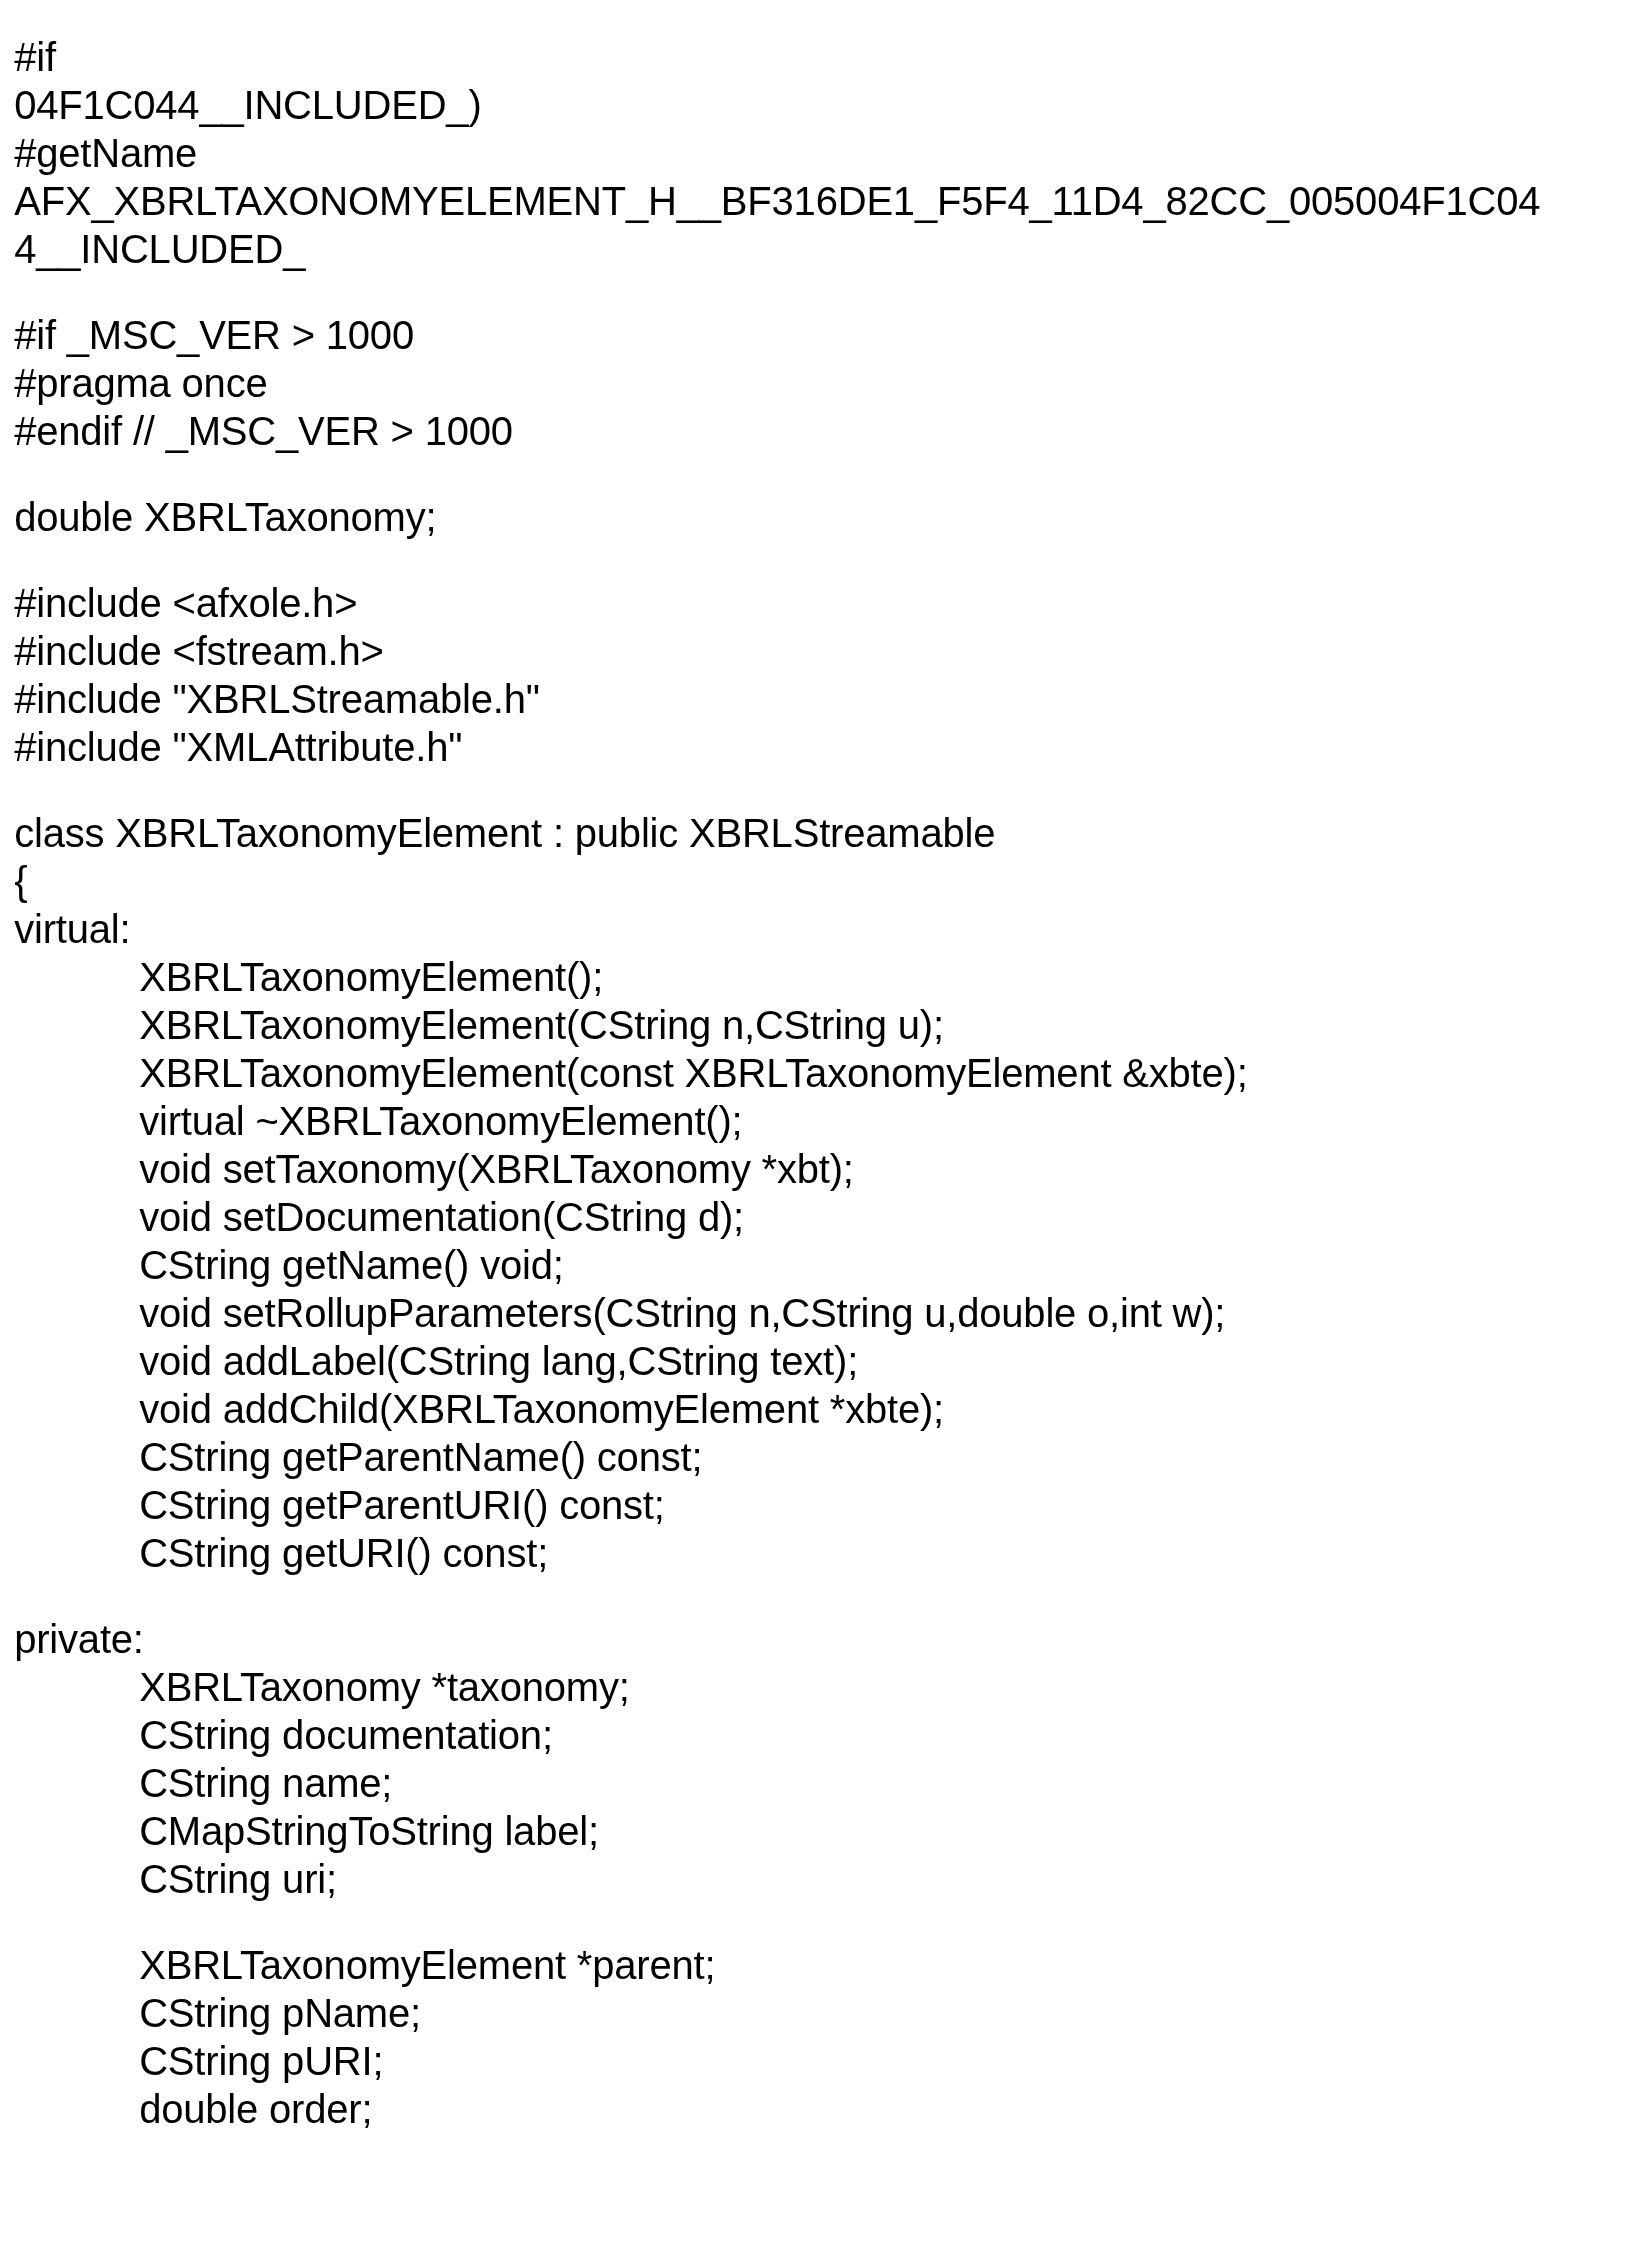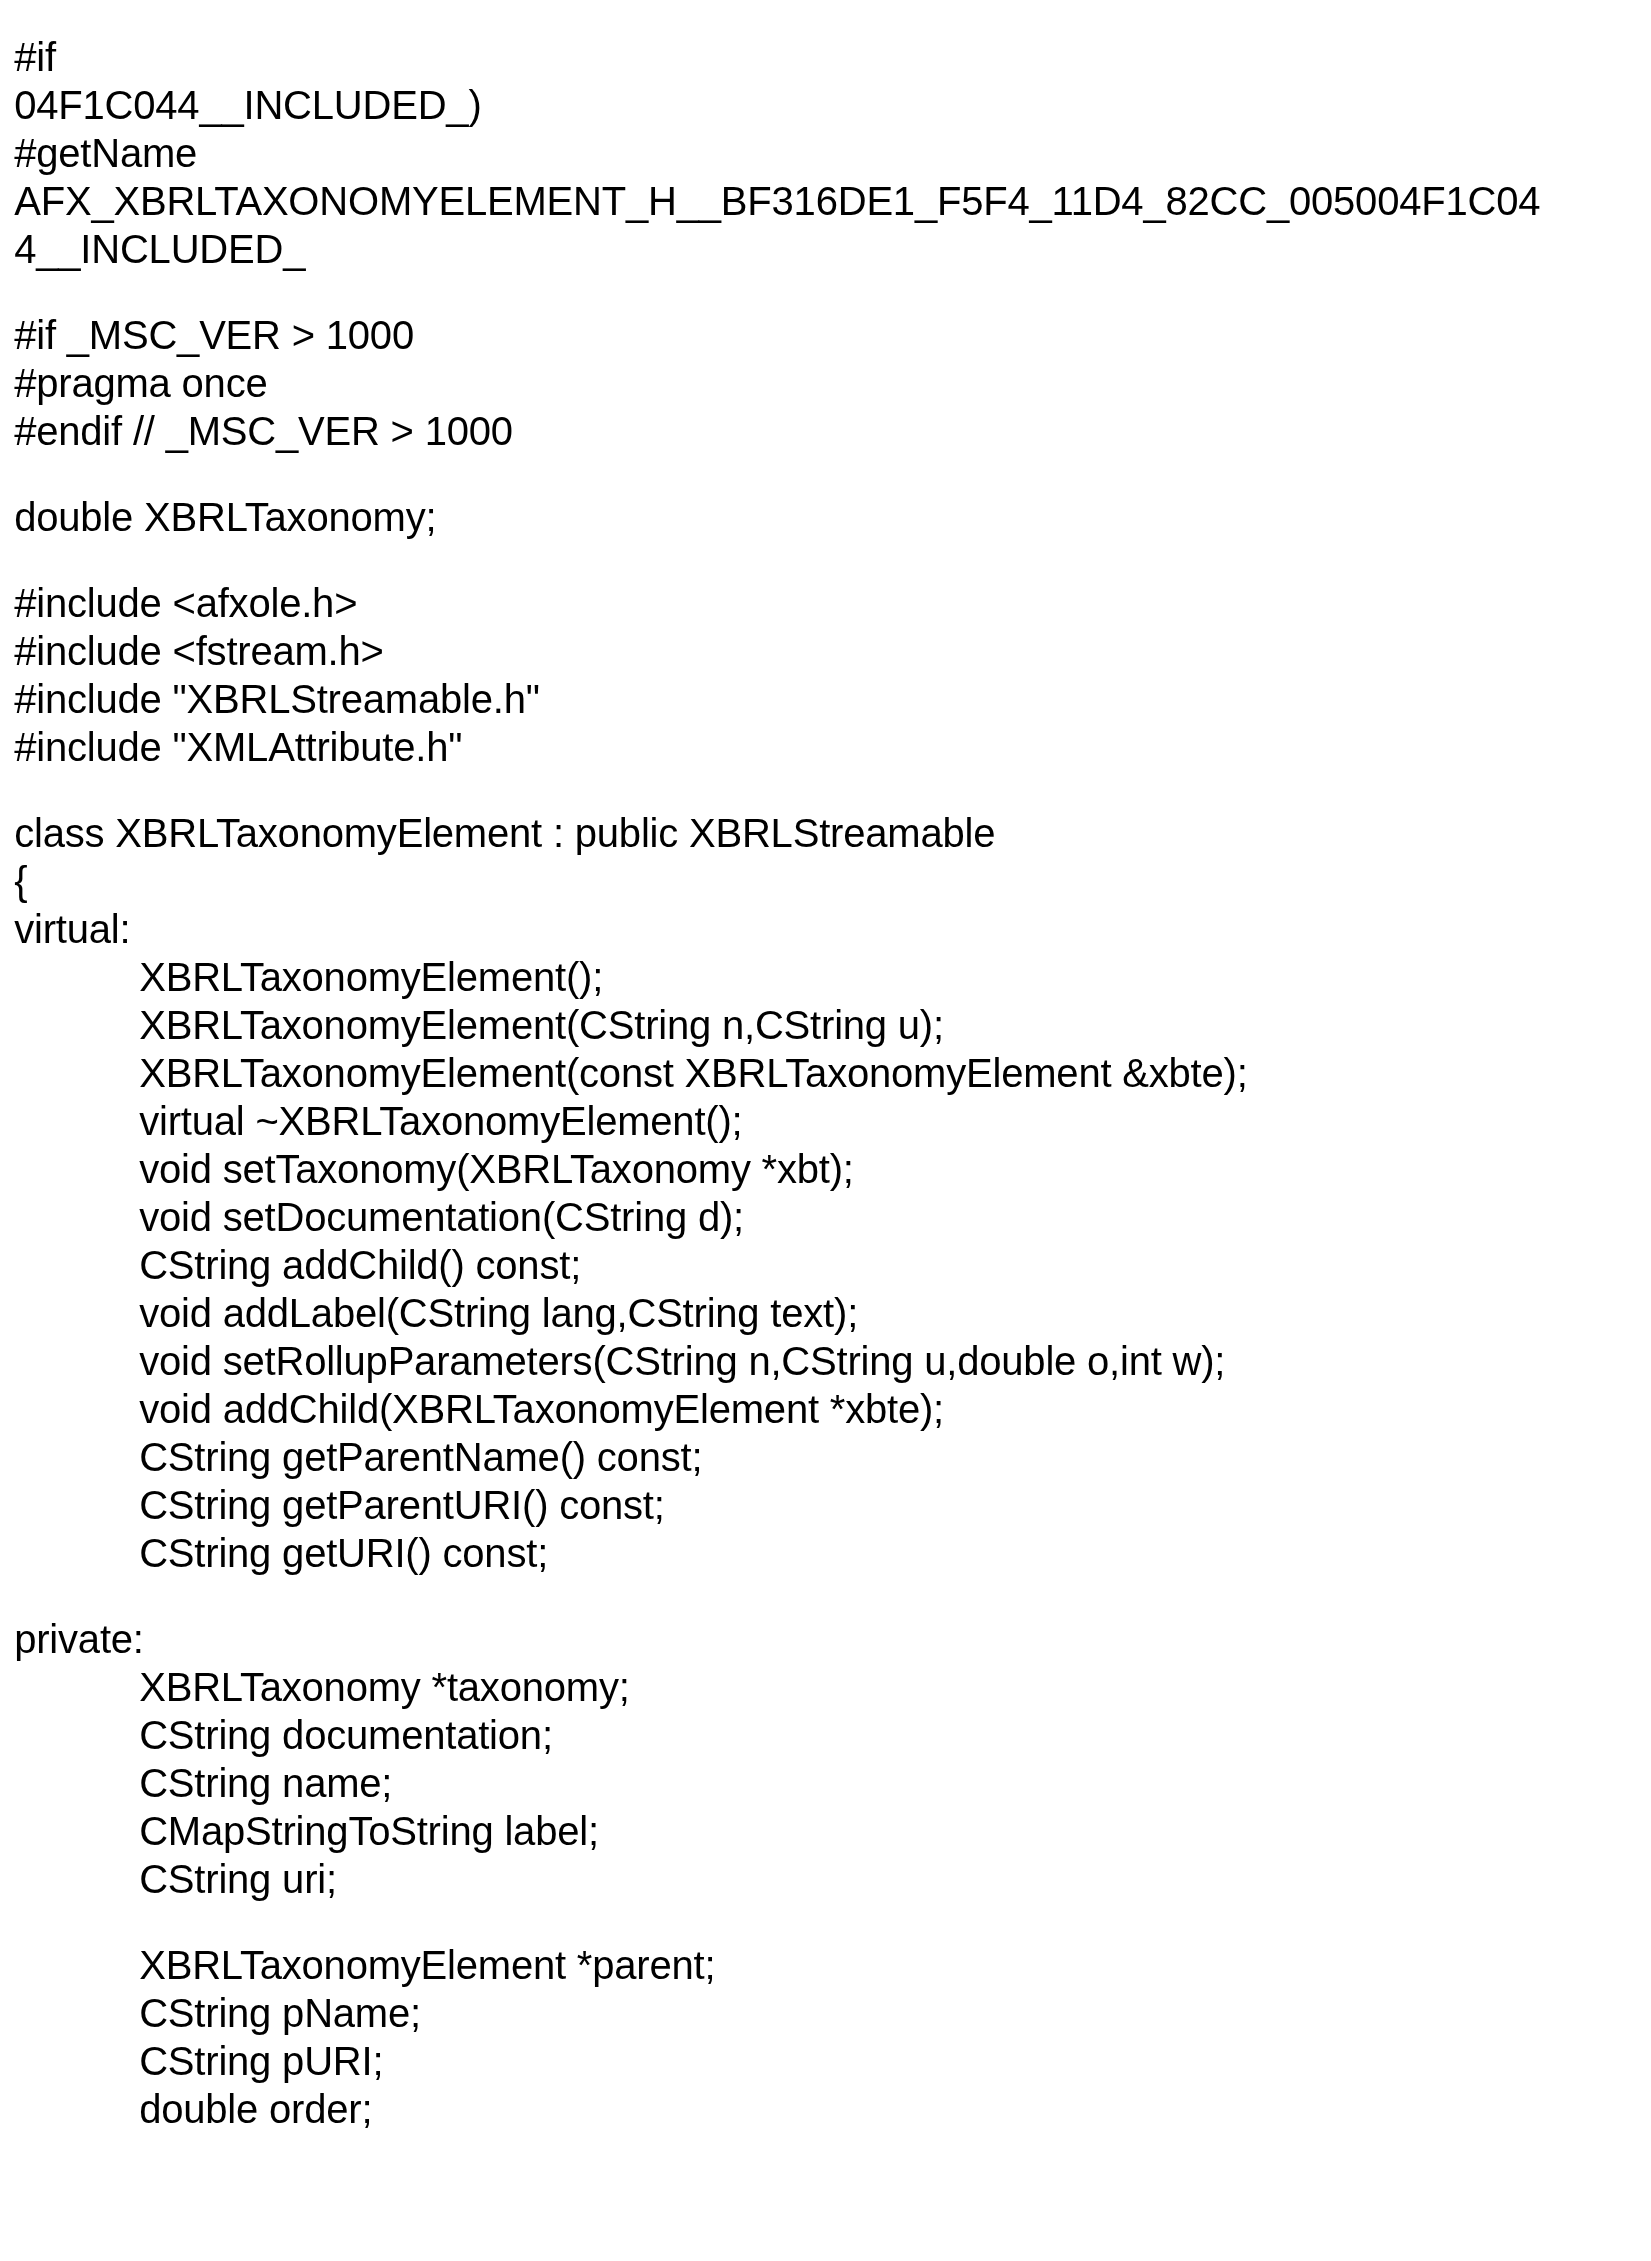--- a/index.html
+++ b/index.html
@@ -60,23 +60,23 @@
     <div class="line blank"></div>
     <div class="line">class XBRLTaxonomyElement : public XBRLStreamable</div>
     <div class="line">{</div>
     <div class="line">virtual:</div>
     <div class="line indent">XBRLTaxonomyElement();</div>
     <div class="line indent">XBRLTaxonomyElement(CString n,CString u);</div>
     <div class="line indent">XBRLTaxonomyElement(const XBRLTaxonomyElement &amp;xbte);</div>
     <div class="line indent">virtual ~XBRLTaxonomyElement();</div>
     <div class="line indent">void setTaxonomy(XBRLTaxonomy *xbt);</div>
     <div class="line indent">void setDocumentation(CString d);</div>
-    <div class="line indent">CString addChild() const;</div>
+    <div class="line indent">CString getName() void;</div>
+    <div class="line indent">void setRollupParameters(CString n,CString u,double o,int w);</div>
     <div class="line indent">void addLabel(CString lang,CString text);</div>
-    <div class="line indent">void setRollupParameters(CString n,CString u,double o,int w);</div>
     <div class="line indent">void addChild(XBRLTaxonomyElement *xbte);</div>
     <div class="line indent">CString getParentName() const;</div>
     <div class="line indent">CString getParentURI() const;</div>
     <div class="line indent">CString getURI() const;</div>
     <div class="line blank"></div>
     <div class="line">private:</div>
     <div class="line indent">XBRLTaxonomy *taxonomy;</div>
     <div class="line indent">CString documentation;</div>
     <div class="line indent">CString name;</div>
     <div class="line indent">CMapStringToString label;</div>

